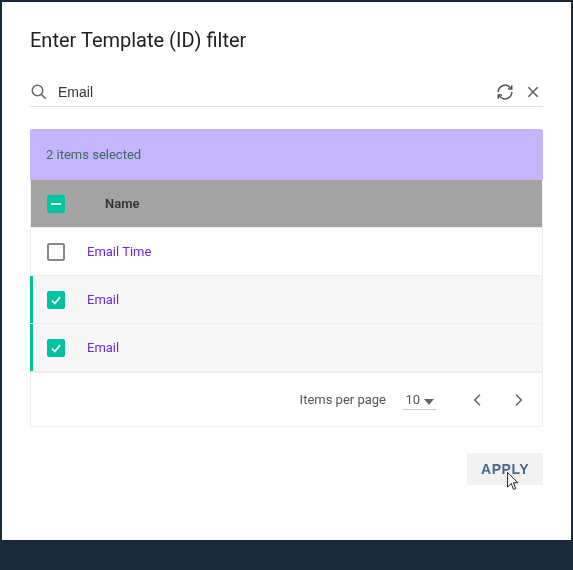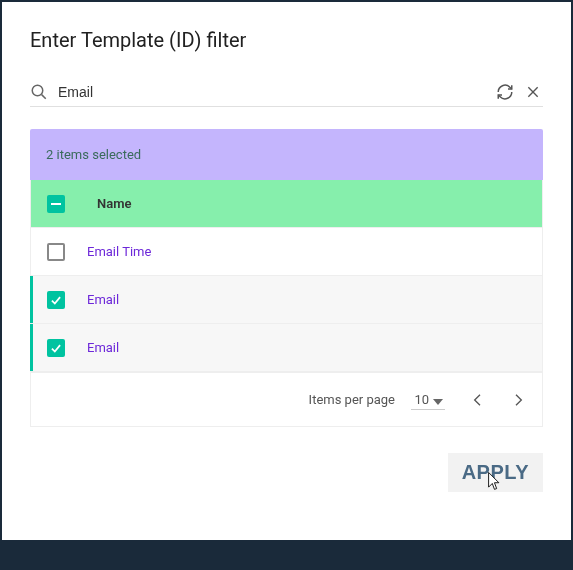--- a/index.html
+++ b/index.html
@@ -72,26 +72,26 @@
     color: #3a6b5c;
     font-size: 13px;
     padding: 18px 16px;
     border-radius: 2px 2px 0 0;
   }
   .table {
     border: 1px solid #eee;
     border-top: none;
   }
   .thead {
-    background: #86efac;
+    background: #a3a3a3;
     display: flex;
     align-items: center;
     height: 48px;
     padding: 0 16px;
-    gap: 32px;
+    gap: 40px;
     border-bottom: 1px solid #eee;
   }
   .thead .colname {
     font-size: 13px;
     font-weight: 600;
     color: #333;
   }
   .row {
     display: flex;
     align-items: center;
@@ -145,21 +145,21 @@
     width: 14px;
     height: 14px;
     stroke: #fff;
   }
   .pager {
     display: flex;
     align-items: center;
     justify-content: flex-end;
     height: 54px;
     padding: 0 14px;
-    gap: 23px;
+    gap: 32px;
     font-size: 13px;
     color: #555;
     border: 1px solid #eee;
     border-top: none;
   }
   .ipp {
     display: flex;
     align-items: center;
     gap: 16px;
   }
@@ -180,21 +180,21 @@
   }
   .nav-arrows .icon-btn { color: #555; }
   .actions {
     padding: 26px 28px 18px 0;
     display: flex;
     flex-direction: column;
     align-items: flex-end;
     gap: 18px;
   }
   .btn {
-    font-size: 20px;
+    font-size: 14px;
     font-weight: 600;
     letter-spacing: 0.5px;
     color: #4a6a85;
     padding: 8px 14px;
     cursor: pointer;
     background: transparent;
     border: none;
   }
   .btn.apply {
     background: #f2f2f2;

